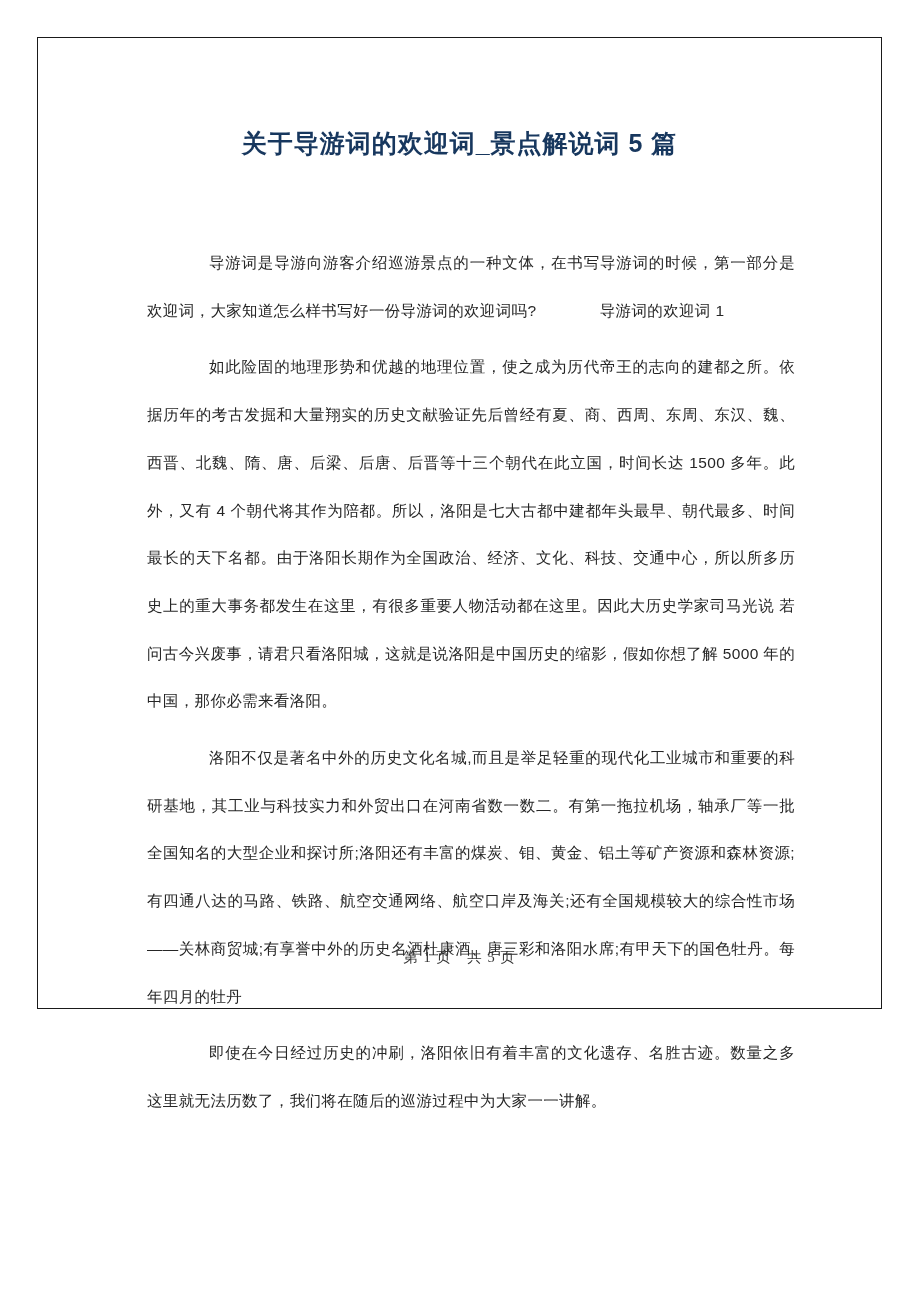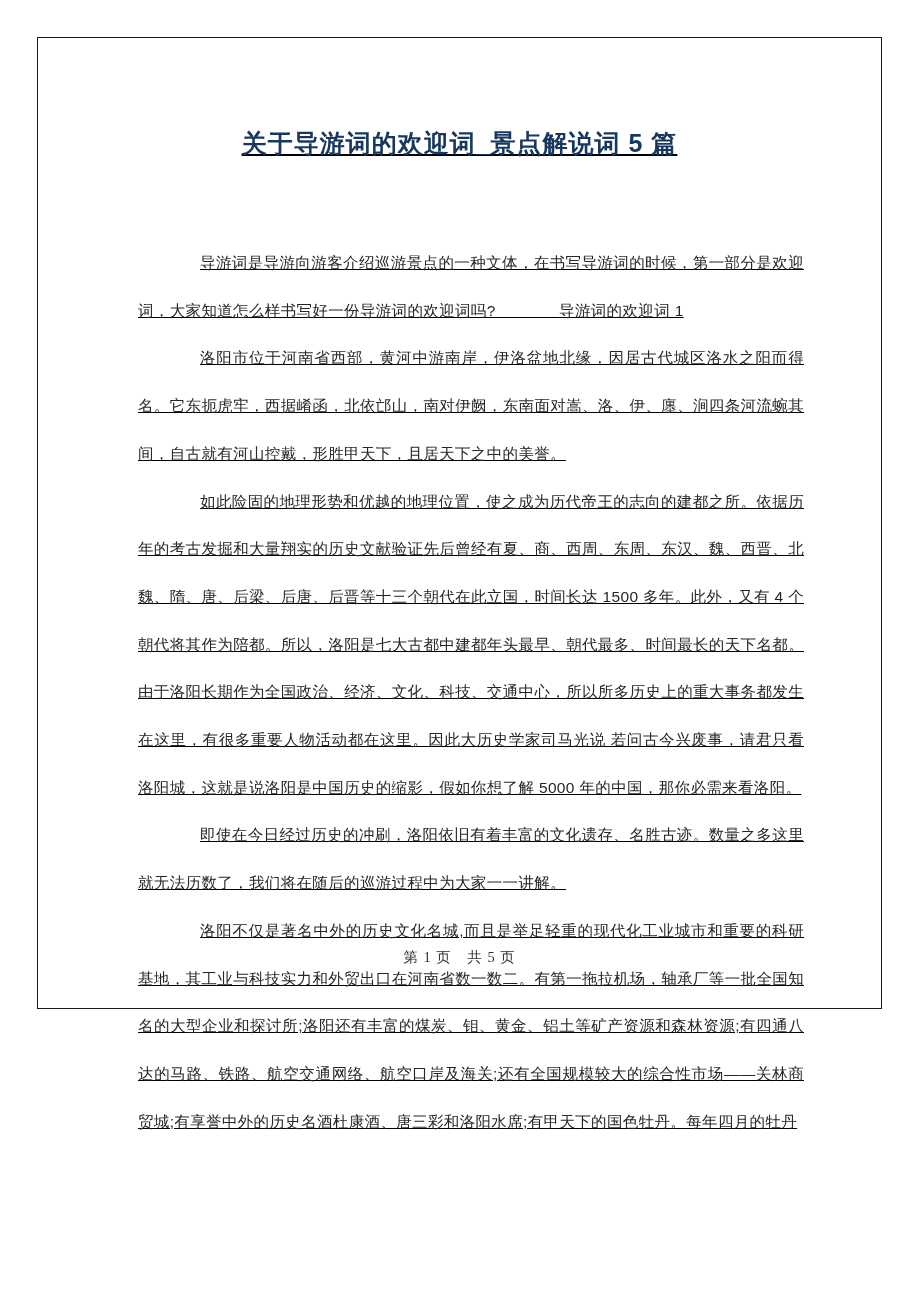--- a/index.html
+++ b/index.html
@@ -16,21 +16,20 @@
     background:var(--bg-color);
     overflow:hidden;
     font-family:"Liberation Sans","DejaVu Sans",sans-serif;
   }
   .page{
     position:absolute;
     left:37px;top:37px;
     width:845px;height:972px;
     background:var(--bg-color);
     border:1px solid var(--border-color);
-    text-decoration:underline;
   }
   .doc-title{
     margin-top:88px;
     text-align:center;
     font-size:25px;
     line-height:34px;
     font-weight:bold;
     letter-spacing:1px;
     color:var(--title-color);
     font-family:"Liberation Sans","DejaVu Sans",sans-serif;
@@ -40,21 +39,21 @@
     padding-left:100px;
     padding-right:77px;
     color:var(--body-color);
     font-size:15.5px;
     line-height:47.7px;
     letter-spacing:0.35px;
     text-align:justify;
   }
   .doc-body p{
     text-indent:62px;
-    margin:0;
+    margin:9px;
   }
   .page-footer{
     position:absolute;
     left:0;right:0;
     bottom:40px;
     height:20px;
     text-align:center;
     font-family:"Liberation Serif","DejaVu Serif",serif;
     font-size:14.5px;
     color:#333333;
@@ -64,22 +63,21 @@
 </head>
 <body>
 
 <div class="viewport">
   <div class="page">
 
     <h1 class="doc-title">关于导游词的欢迎词_景点解说词 5 篇</h1>
 
     <div class="doc-body">
       <p>导游词是导游向游客介绍巡游景点的一种文体，在书写导游词的时候，第一部分是欢迎词，大家知道怎么样书写好一份导游词的欢迎词吗?　　　　导游词的欢迎词 1</p>
-      <p>洛阳市位于河南省西部，黄河中游南岸，伊洛盆地北缘，因居古代城区洛水之阳而得名。它东扼虎牢，西据崤函，北依邙山，南对伊阙，东南面对嵩、洛、伊、廛、涧四条河流蜿其间，自古就有河山控戴，形胜甲天下，且居天下之中的美誉。</p>
       <p>如此险固的地理形势和优越的地理位置，使之成为历代帝王的志向的建都之所。依据历年的考古发掘和大量翔实的历史文献验证先后曾经有夏、商、西周、东周、东汉、魏、西晋、北魏、隋、唐、后梁、后唐、后晋等十三个朝代在此立国，时间长达 1500 多年。此外，又有 4 个朝代将其作为陪都。所以，洛阳是七大古都中建都年头最早、朝代最多、时间最长的天下名都。由于洛阳长期作为全国政治、经济、文化、科技、交通中心，所以所多历史上的重大事务都发生在这里，有很多重要人物活动都在这里。因此大历史学家司马光说 若问古今兴废事，请君只看洛阳城，这就是说洛阳是中国历史的缩影，假如你想了解 5000 年的中国，那你必需来看洛阳。</p>
+      <p>洛阳不仅是著名中外的历史文化名城,而且是举足轻重的现代化工业城市和重要的科研基地，其工业与科技实力和外贸出口在河南省数一数二。有第一拖拉机场，轴承厂等一批全国知名的大型企业和探讨所;洛阳还有丰富的煤炭、钼、黄金、铝土等矿产资源和森林资源;有四通八达的马路、铁路、航空交通网络、航空口岸及海关;还有全国规模较大的综合性市场——关林商贸城;有享誉中外的历史名酒杜康酒、唐三彩和洛阳水席;有甲天下的国色牡丹。每年四月的牡丹</p>
       <p>即使在今日经过历史的冲刷，洛阳依旧有着丰富的文化遗存、名胜古迹。数量之多这里就无法历数了，我们将在随后的巡游过程中为大家一一讲解。</p>
-      <p>洛阳不仅是著名中外的历史文化名城,而且是举足轻重的现代化工业城市和重要的科研基地，其工业与科技实力和外贸出口在河南省数一数二。有第一拖拉机场，轴承厂等一批全国知名的大型企业和探讨所;洛阳还有丰富的煤炭、钼、黄金、铝土等矿产资源和森林资源;有四通八达的马路、铁路、航空交通网络、航空口岸及海关;还有全国规模较大的综合性市场——关林商贸城;有享誉中外的历史名酒杜康酒、唐三彩和洛阳水席;有甲天下的国色牡丹。每年四月的牡丹</p>
     </div>
 
     <div class="page-footer">第 1 页　共 5 页</div>
 
   </div>
 </div>
 
 </body></html>

